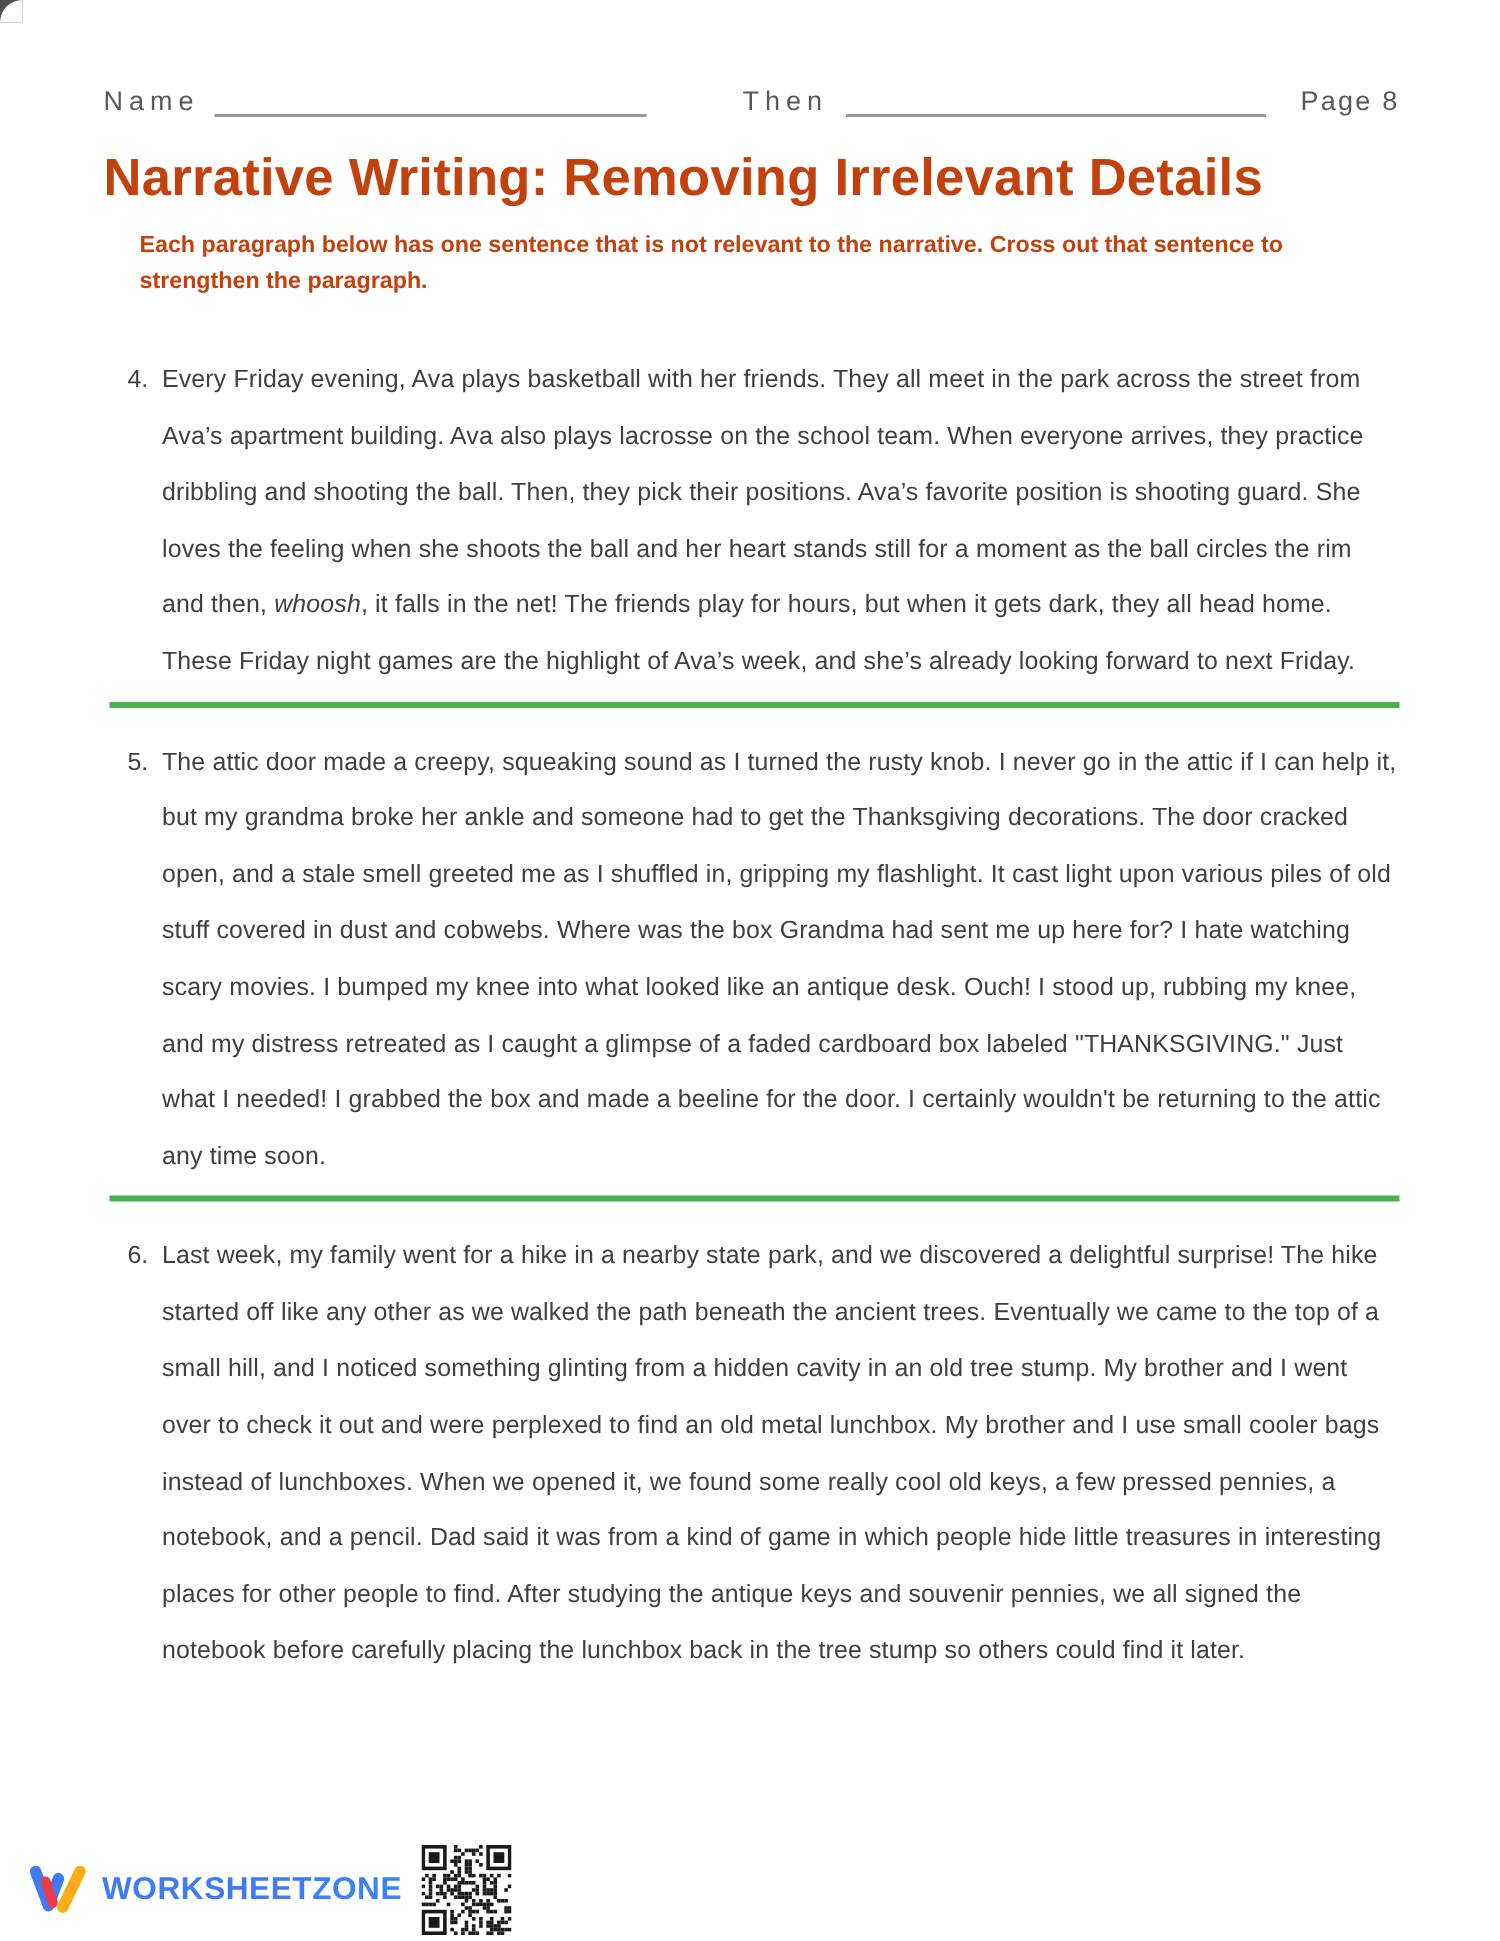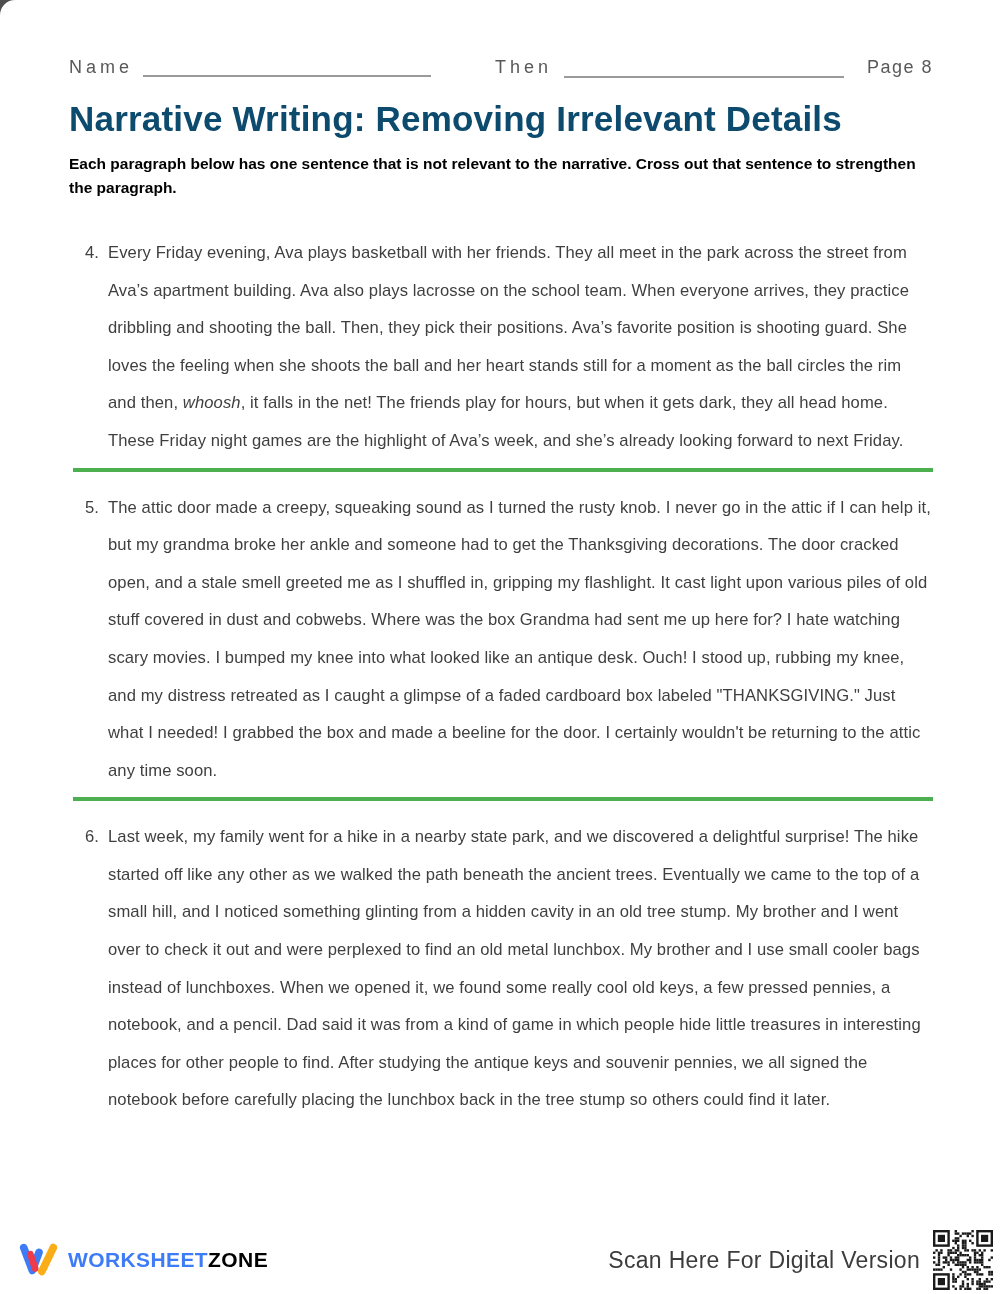--- a/index.html
+++ b/index.html
@@ -10,46 +10,46 @@
     position:relative; overflow:hidden;
     color:#3f3f3f;
   }
   .page { position:absolute; inset:0; padding:0 67px 0 69px; }
 
   
   .corner { position:absolute; top:0; left:0; width:15px; height:15px; background:#4e4e4e; }
   .corner::after { content:""; position:absolute; inset:0; background:#ffffff; border-top-left-radius:15px; }
 
   
-  .header { margin-top:57px; display:flex; align-items:flex-start; color:#595959; font-size:18px; }
+  .header { margin-top:57px; display:flex; align-items:flex-end; color:#595959; font-size:18px; }
   .hlabel { letter-spacing:4px; white-space:nowrap; }
   .blank { display:inline-block; border-bottom:2px solid #9a9a9a; height:20px; }
   .name-blank { width:288px; margin-left:10px; }
   .date-group { margin-left:64px; display:flex; align-items:flex-end; }
   .date-blank { width:280px; margin-left:12px; }
   .page-num { margin-left:auto; letter-spacing:1.5px; white-space:nowrap; }
 
   
-  .title { margin-top:21px; font-size:35px; font-weight:bold; letter-spacing:0.2px; color:#0c4a6e; }
-  .instructions { margin-top:13px; font-size:15.5px; font-weight:bold; color:#000000; line-height:1.58; }
+  .title { margin-top:21px; font-size:35px; font-weight:bold; letter-spacing:0.2px; color:#c2410c; }
+  .instructions { margin-top:13px; font-size:15.5px; font-weight:bold; color:#c2410c; line-height:1.58;margin-left:24px; }
 
   
   .exercises { margin-top:33px; }
   .exercise { display:flex; font-size:16.6px; line-height:37.6px; color:#3f3f3f; }
   .ex-num { flex:none; width:23px; margin-left:16px; }
   .ex-body { flex:1; letter-spacing:0.1px; }
   .ex-body em { font-style:italic; }
   .separator { border-top:4px solid #4caf50; margin:8px 0 17px 4px; }
 
   
   .footer { position:absolute; left:0; right:0; bottom:0; height:68px; display:flex; align-items:center; }
   .logo { display:flex; align-items:center; margin-left:18px; }
   .logo-text { font-size:21px; font-weight:bold; letter-spacing:0.4px; margin-left:8px; }
   .logo-first { color:#3e7bf6; }
-  .logo-second { color:#000000;text-align:center; }
+  .logo-second { color:#3b82f6;text-align:center; }
   .scan-text { margin-left:auto; font-size:23px; color:#3c3c3c; letter-spacing:0.3px; }
   .qr { margin:0 7px 0 13px; width:60px; height:60px; flex:none; background:#ffffff; }
 </style>
 </head>
 <body>
 
 <div class="page">
   <div class="corner"></div>
 
   <div class="header">
@@ -84,21 +84,20 @@
 
   <div class="footer">
     <span class="logo">
       <svg width="42" height="40" viewBox="0 0 44 40">
         <path d="M6 7 L15 31 L22 12" fill="none" stroke="#3E7BF6" stroke-width="8" stroke-linecap="round" stroke-linejoin="round"></path>
         <path d="M13 14 L18 29" fill="none" stroke="#EE3B4B" stroke-width="7" stroke-linecap="round"></path>
         <path d="M25 32 L37 7" fill="none" stroke="#FBAD18" stroke-width="8" stroke-linecap="round"></path>
       </svg>
       <span class="logo-text"><span class="logo-first">WORKSHEET</span><span class="logo-second">ZONE</span></span>
     </span>
-    <span class="scan-text">Scan Here For Digital Version</span>
     <svg class="qr" id="qr" viewBox="0 0 25 25">
         <rect x="0" y="0" width="25" height="25" fill="#ffffff"></rect>
         <rect x="9" y="0" width="1" height="1" fill="#1a1a1a"></rect>
         <rect x="16" y="0" width="1" height="1" fill="#1a1a1a"></rect>
         <rect x="9" y="1" width="1" height="1" fill="#1a1a1a"></rect>
         <rect x="10" y="1" width="1" height="1" fill="#1a1a1a"></rect>
         <rect x="12" y="1" width="1" height="1" fill="#1a1a1a"></rect>
         <rect x="13" y="1" width="1" height="1" fill="#1a1a1a"></rect>
         <rect x="14" y="1" width="1" height="1" fill="#1a1a1a"></rect>
         <rect x="15" y="1" width="1" height="1" fill="#1a1a1a"></rect>

